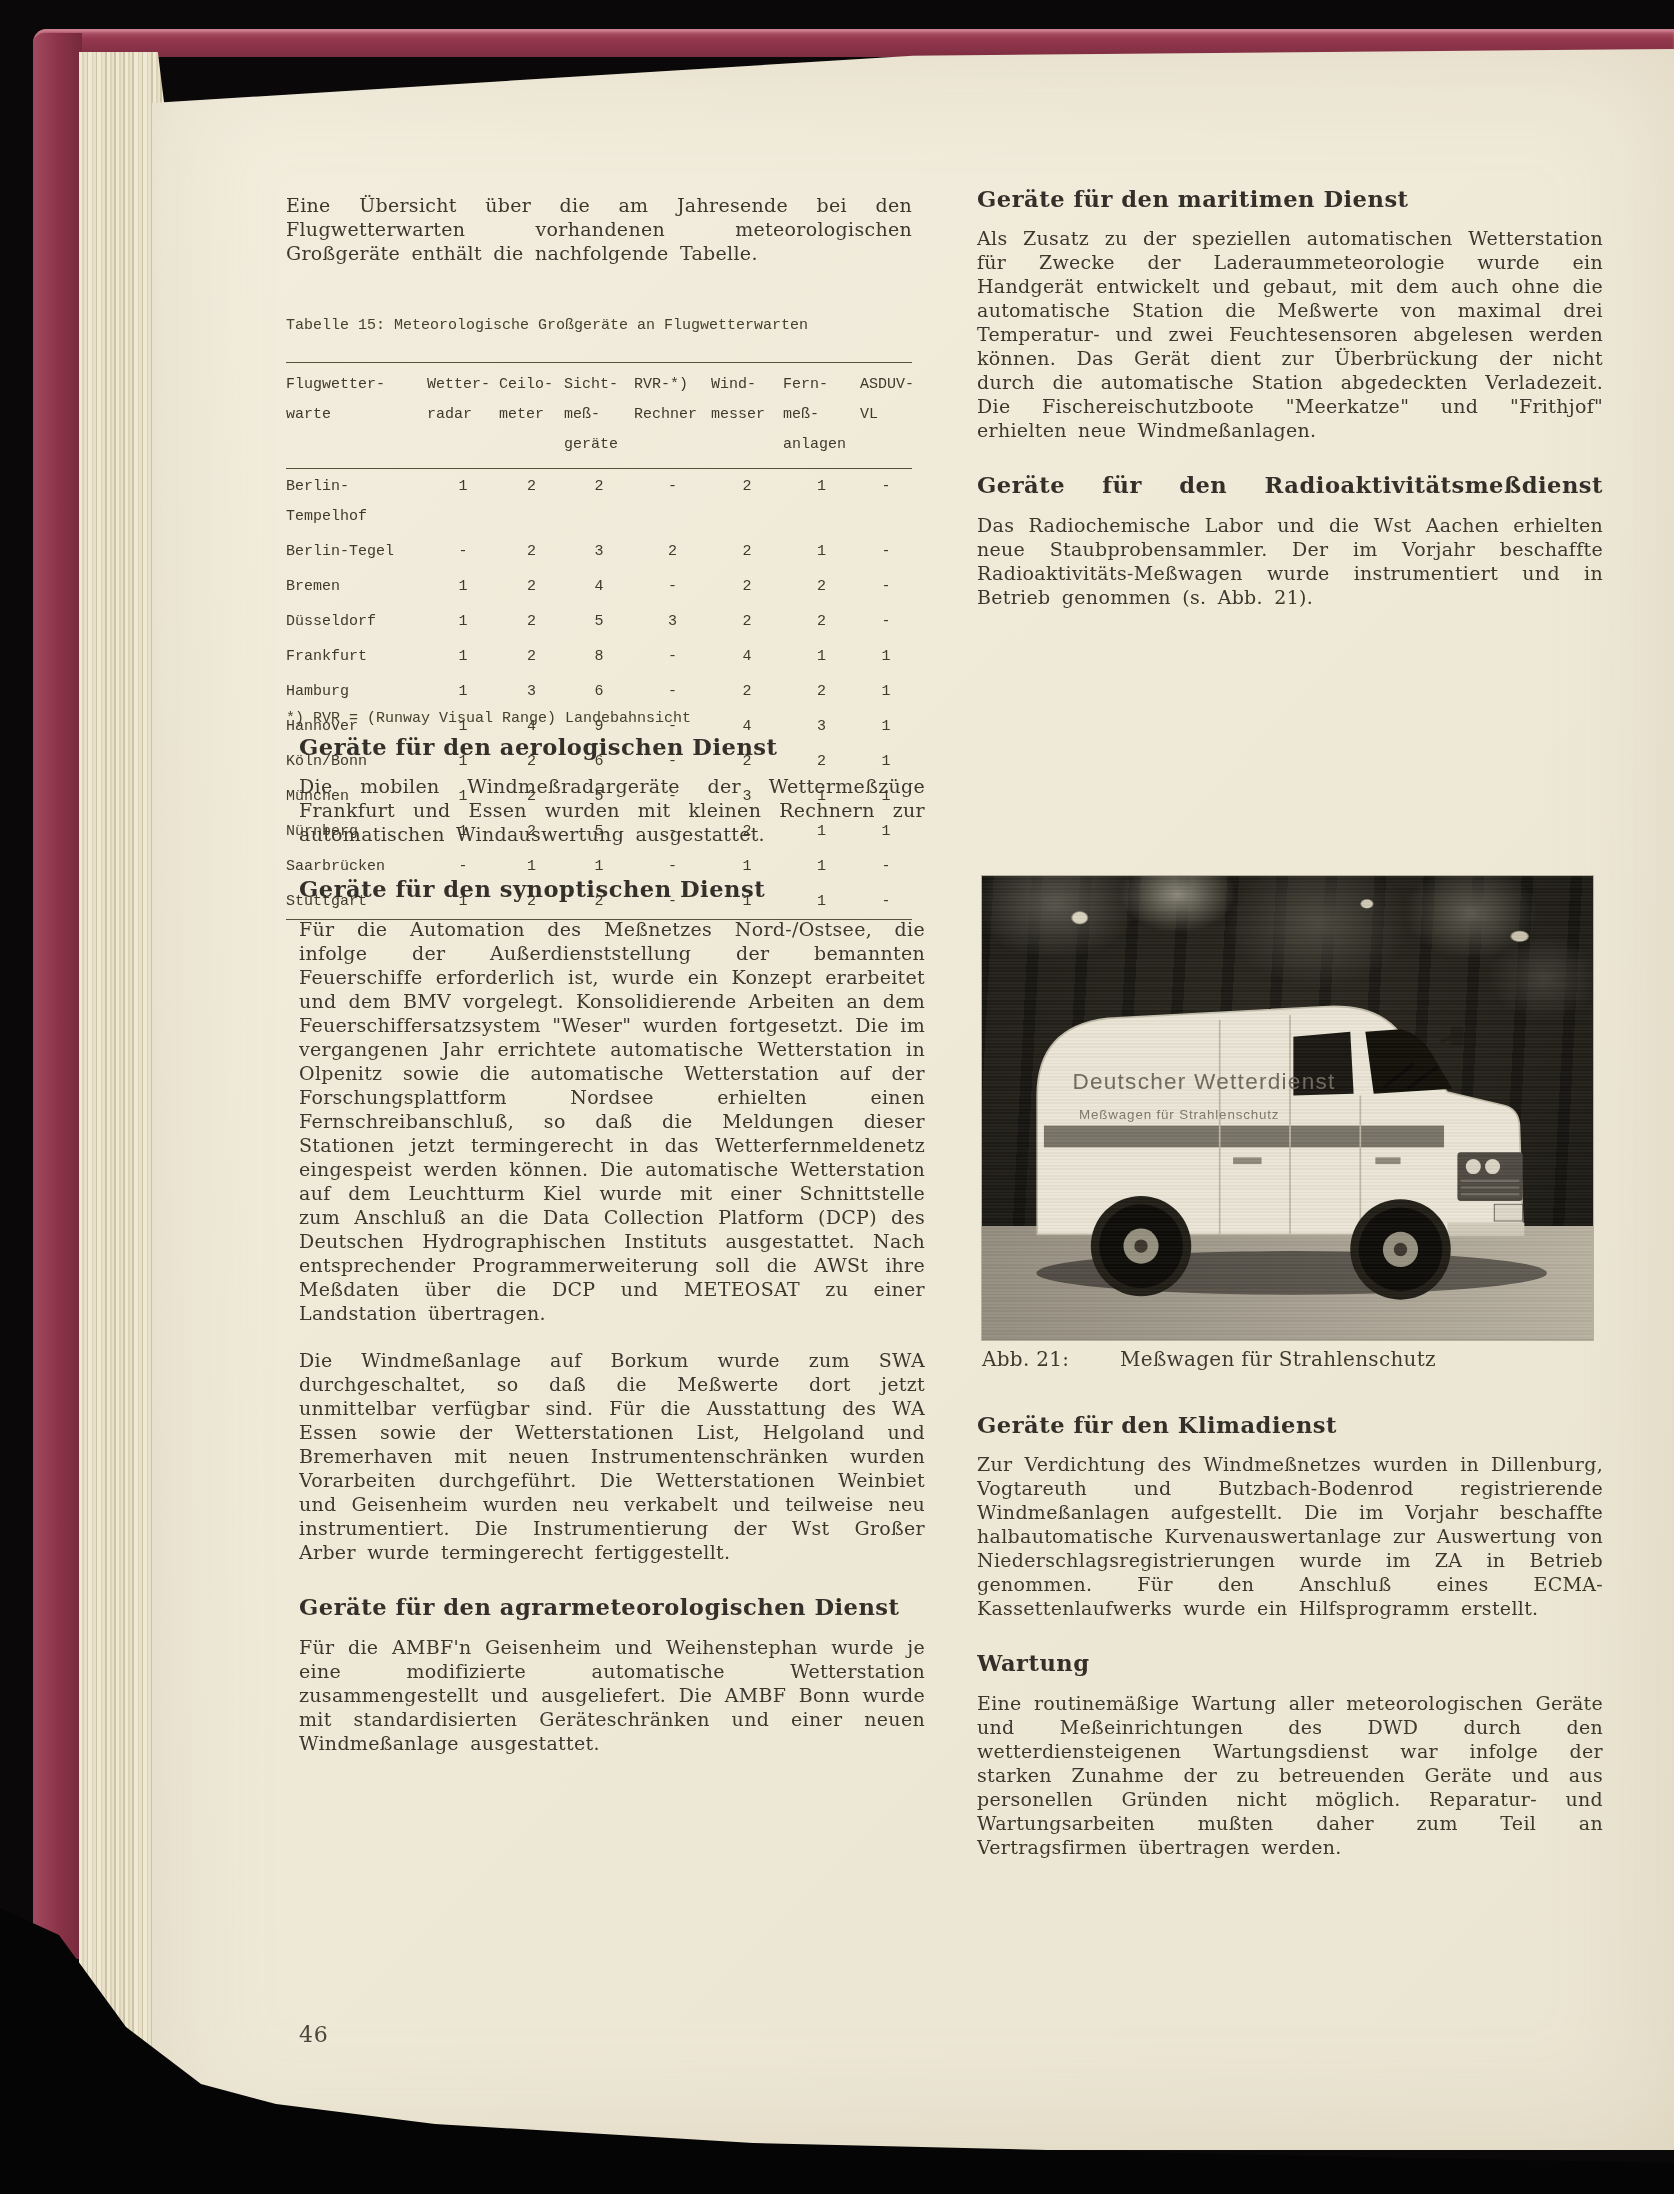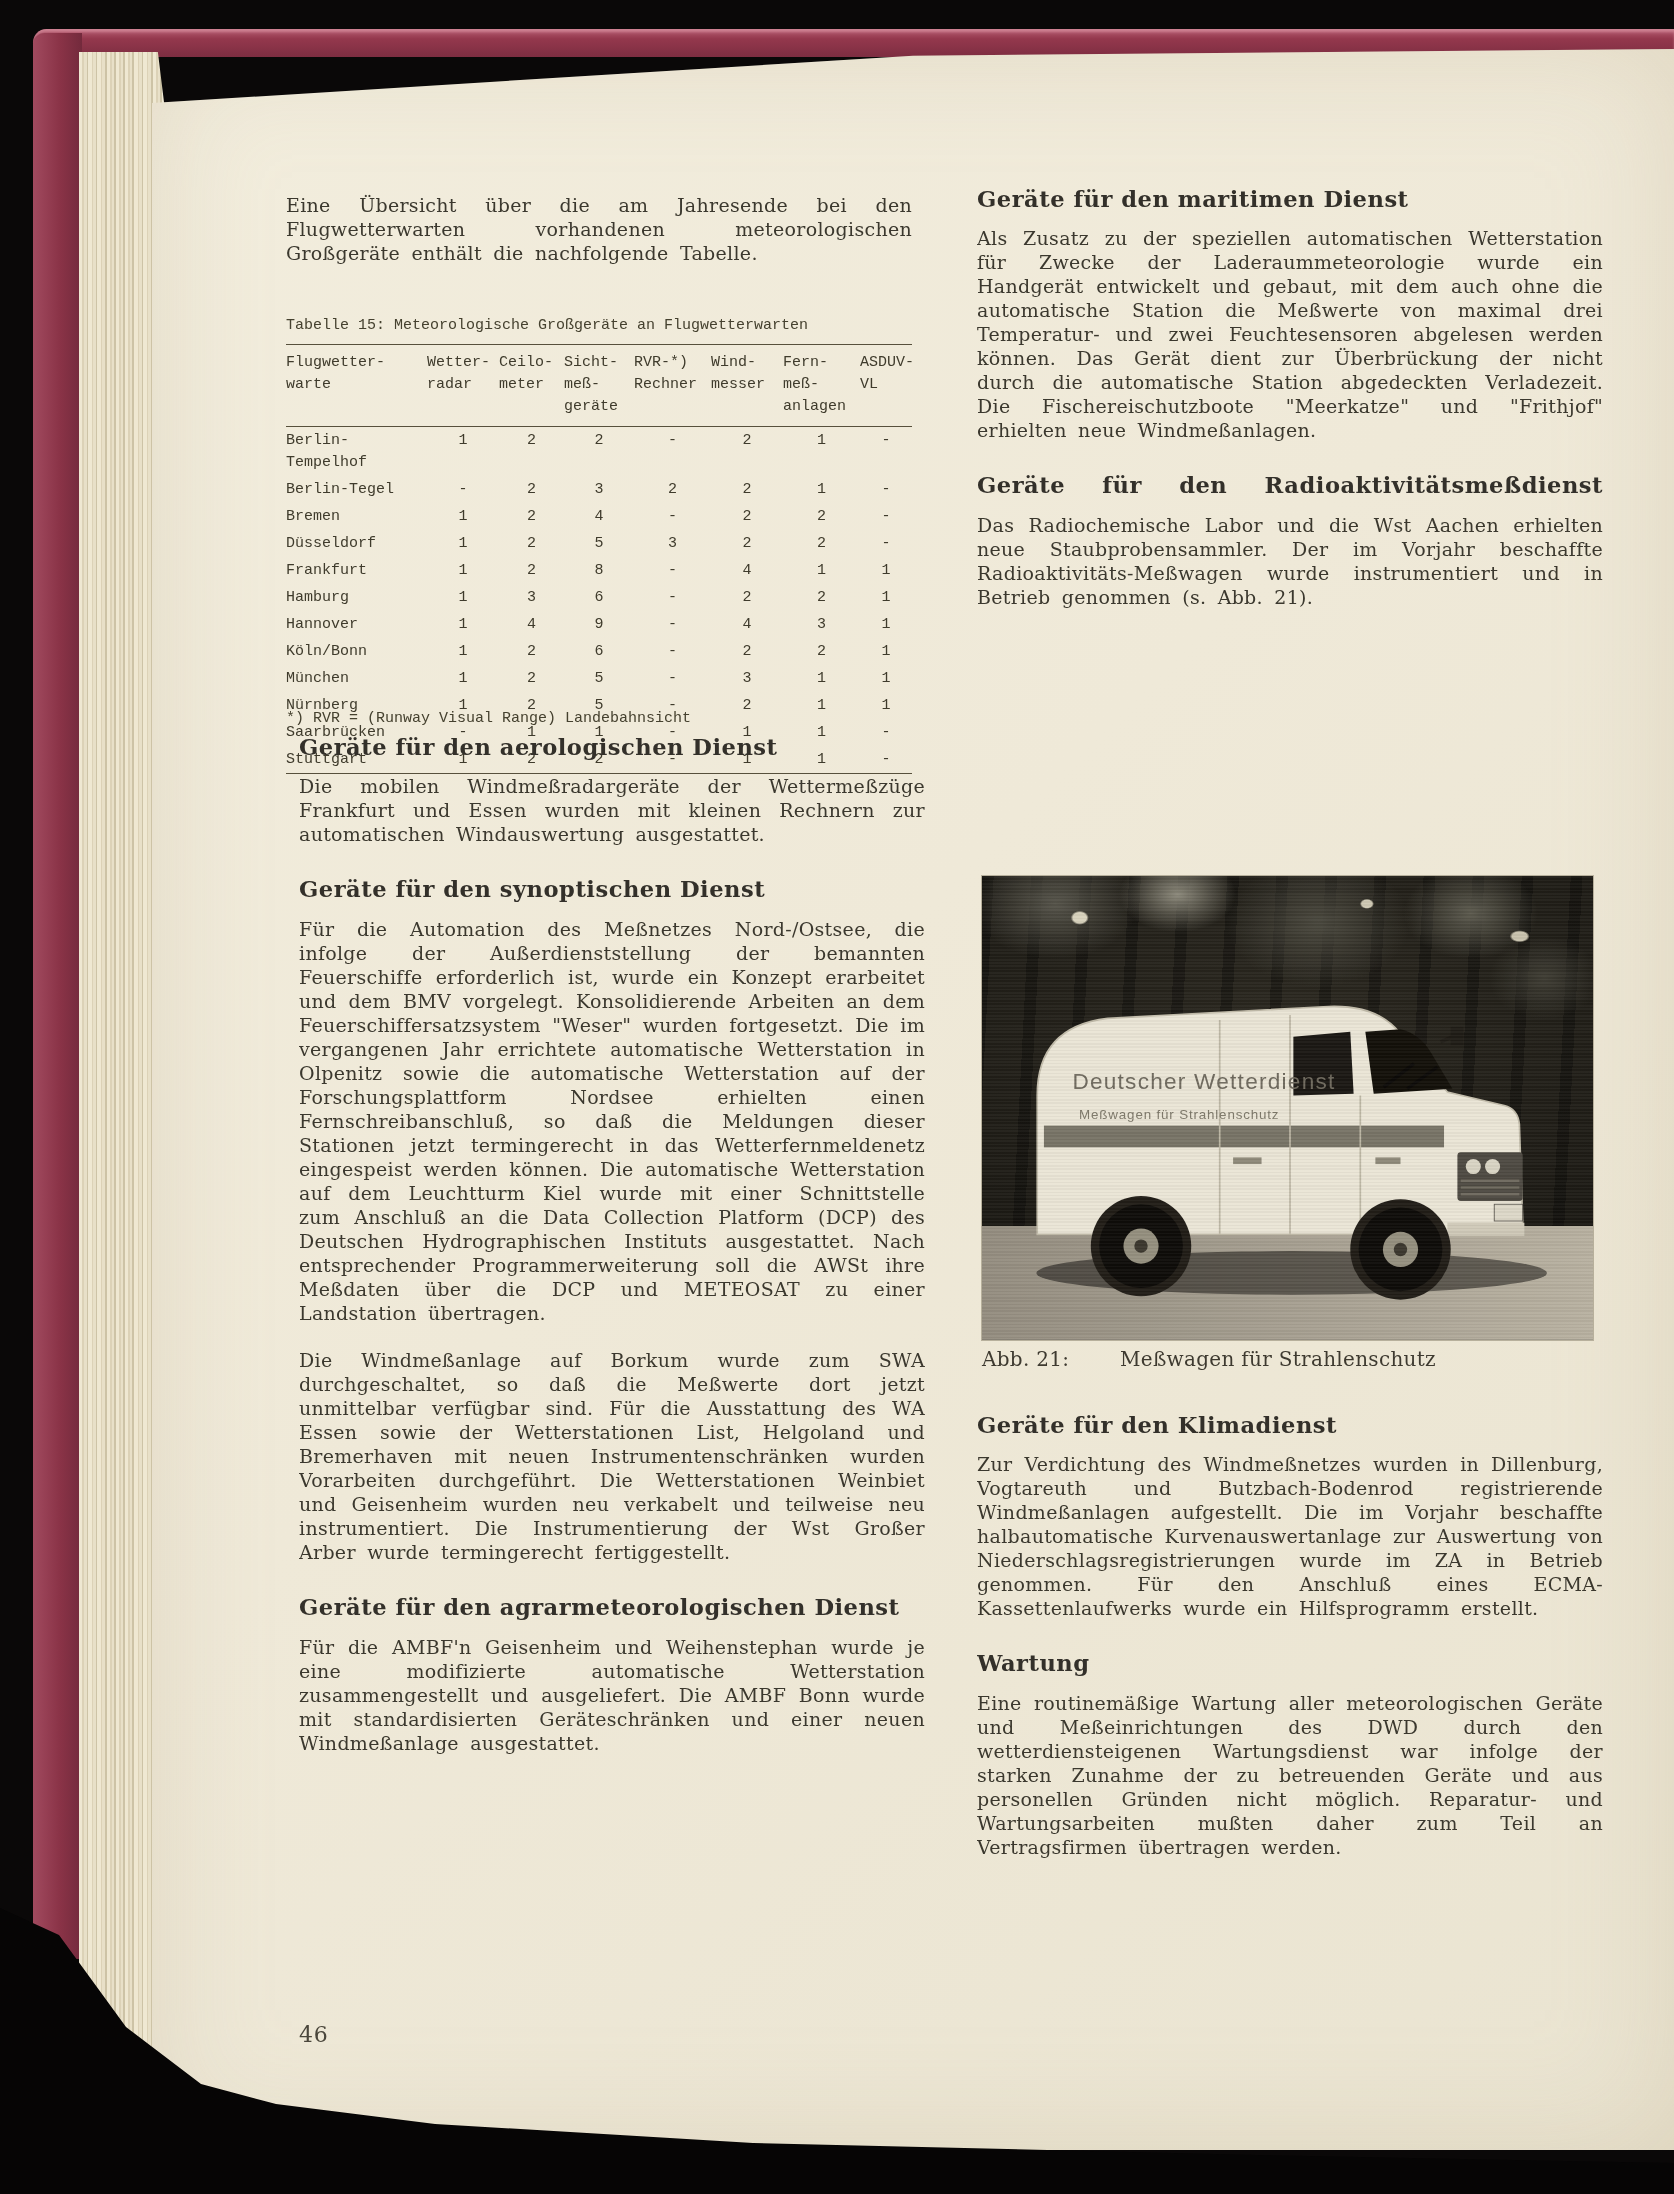--- a/index.html
+++ b/index.html
@@ -54,22 +54,23 @@
   .flow .sec-h:not(:first-child){ margin-top:30px; }
   .flow { overflow:hidden; }
   .hj { text-align:justify; text-align-last:justify; }
   
   .tbl-caption, .tbl-footnote {
     font-family:Liberation Mono, monospace; font-size:15px; color:#45412f;
     letter-spacing:0px;
   }
   table.geraete {
     width:626px; border-collapse:collapse; table-layout:fixed;
-    font-family:"Liberation Mono", monospace; font-size:15px; line-height:22px;
+    font-family:"Liberation Mono", monospace; font-size:15px; line-height:30px;
     color:#3f3b2c;
+    margin-top:18px;
   }
   table.geraete th {
     font-weight:normal; text-align:left; vertical-align:top;
     white-space:pre-line; padding:6.7px 0 8.4px 0;
     border-top:1.7px solid #57503c; border-bottom:1.7px solid #57503c;
   }
   table.geraete td { padding:2.5px 0; vertical-align:top; }
   table.geraete td.num { text-align:center; }
   table.geraete th.num-h { text-align:left; }
   table.geraete tbody tr:last-child td { border-bottom:1.7px solid #57503c; }

